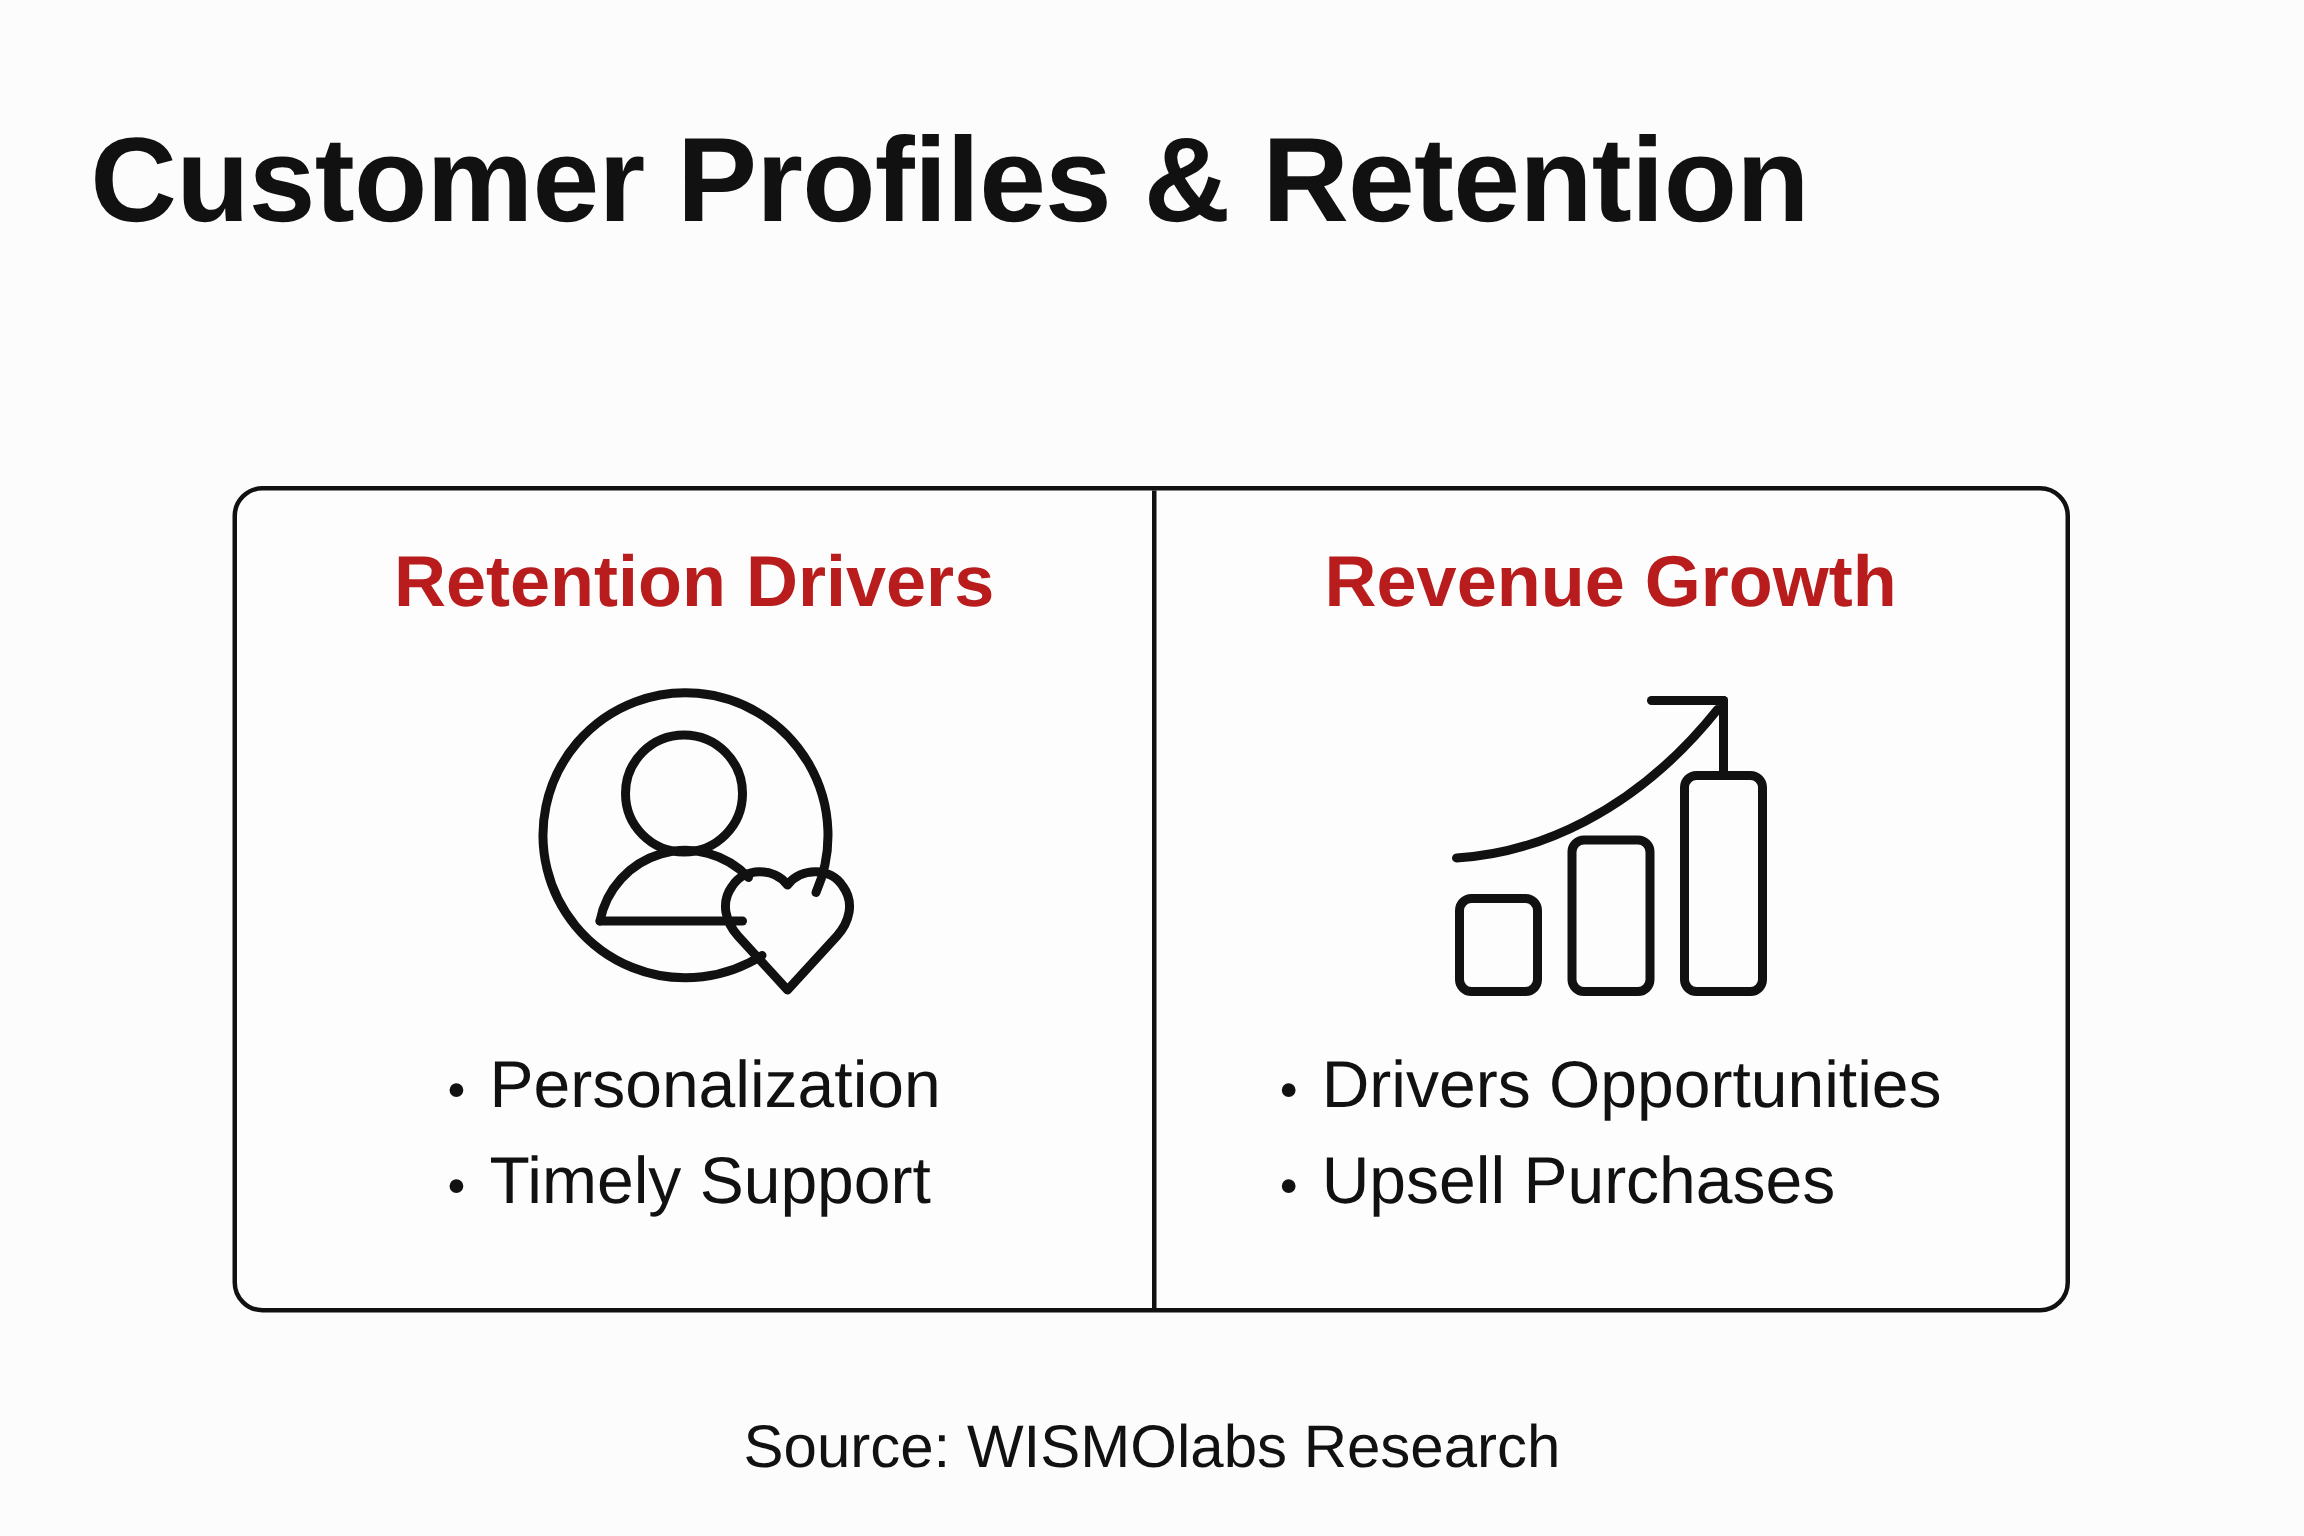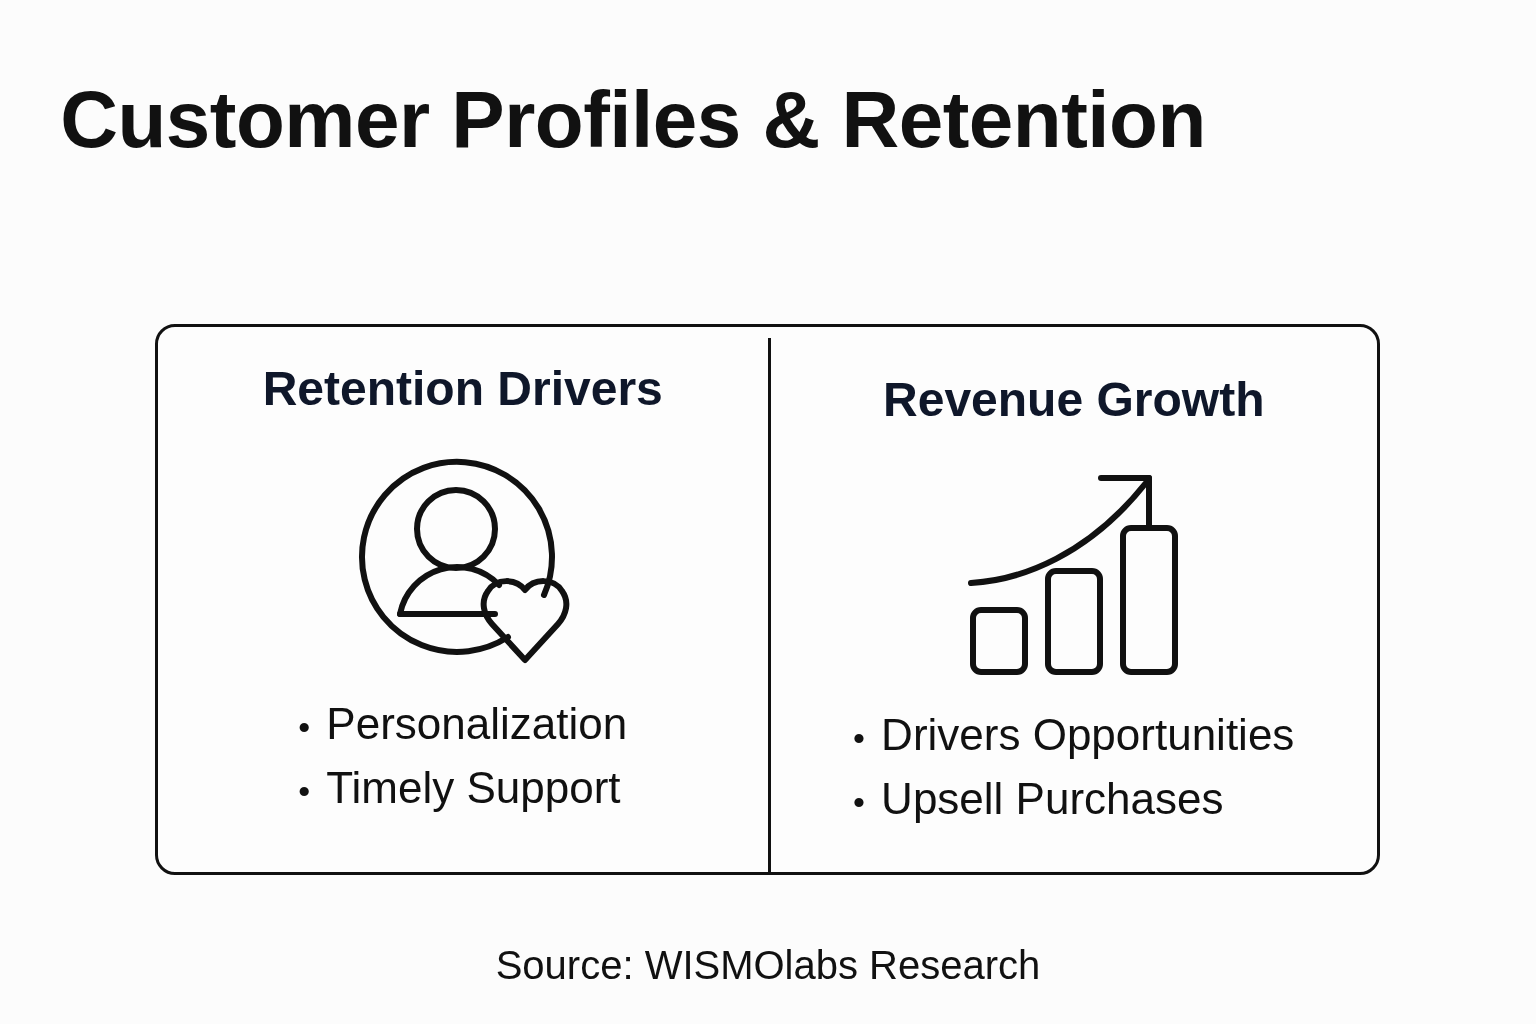--- a/index.html
+++ b/index.html
@@ -63,28 +63,27 @@
     flex: 1 1 50%;
     position: relative;
     display: flex;
     flex-direction: column;
     align-items: center;
     box-sizing: border-box;
     padding-top: 36px;
   }
   .panel.right {
     border-left: 3px solid #111111;
-    margin-top: 11px;
   }
 
   .panel-title {
     font-size: 48px;
     font-weight: bold;
     line-height: 1.1;
-    color: #0f172a;
+    color: #b91c1c;
     margin: 0;
     text-align: right;
   }
 
   .icon-wrap {
     margin-top: 22px;
     height: 240px;
     display: flex;
     align-items: center;
     justify-content: center;

